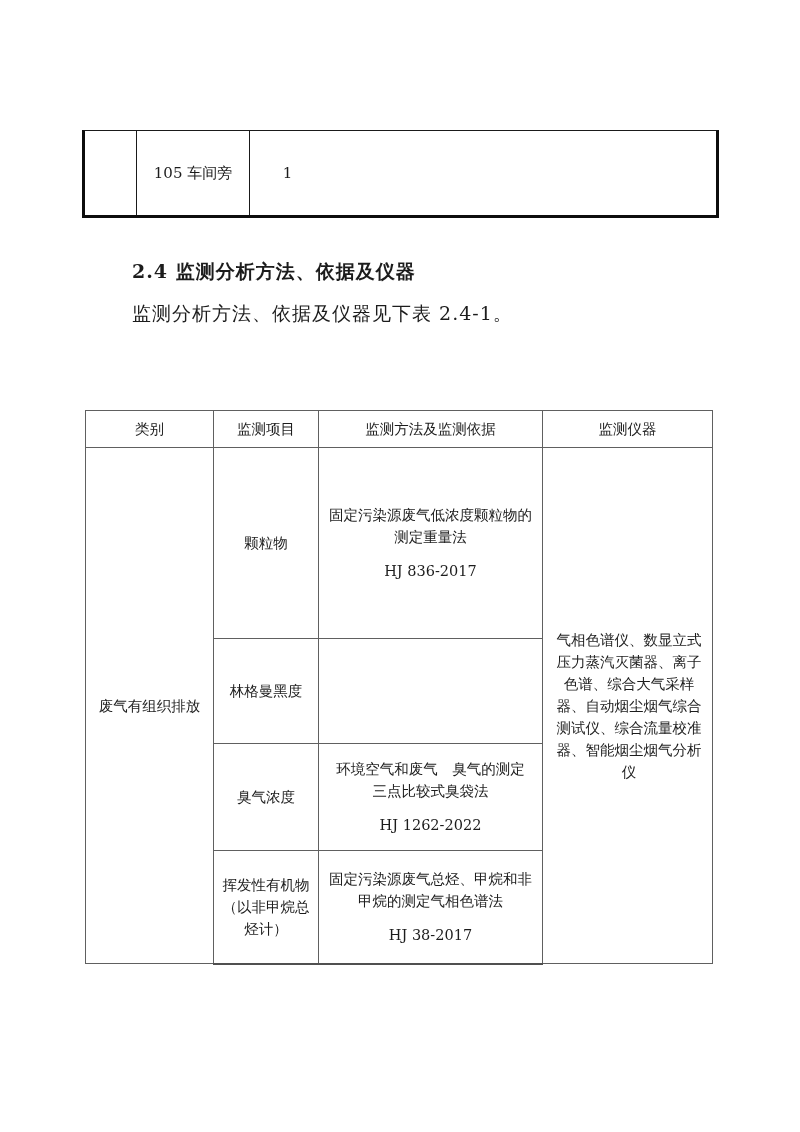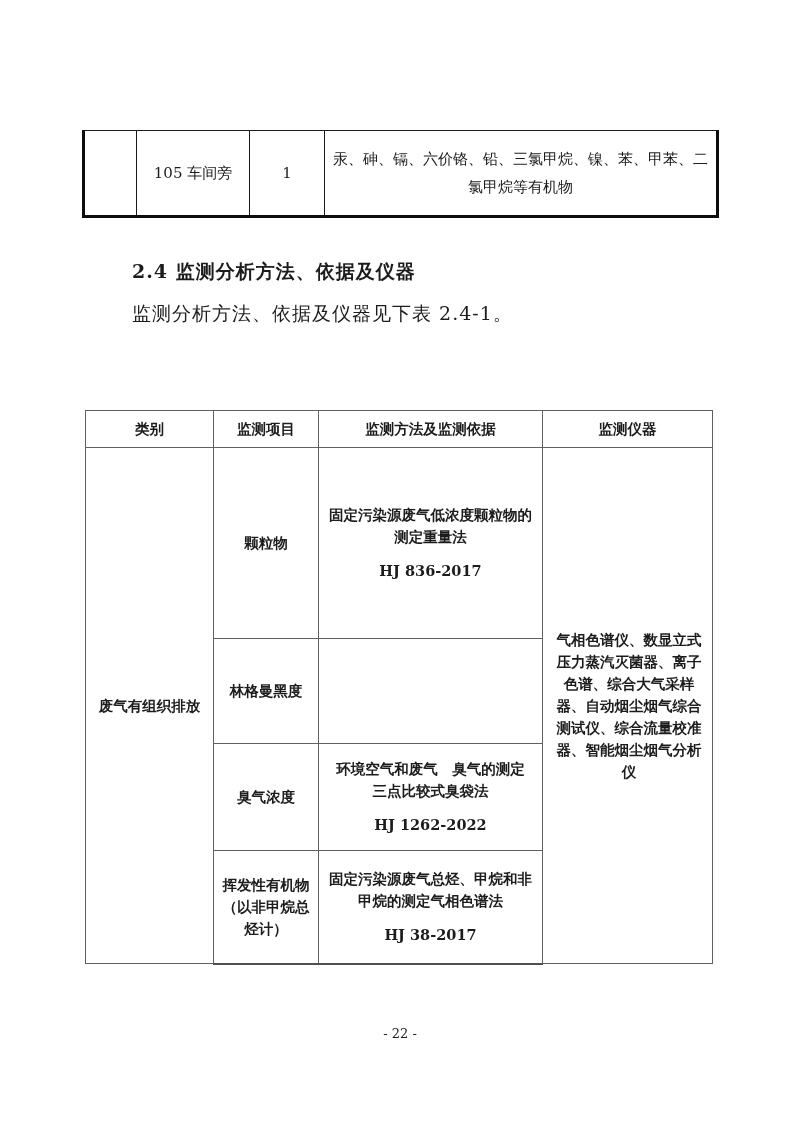--- a/index.html
+++ b/index.html
@@ -56,21 +56,21 @@
   
   .main-table{
     position:absolute;left:85px;top:410px;
     border-collapse:collapse;table-layout:fixed;
     width:627px;
     font-size:14.5px;line-height:22px;
   }
   .main-table th,.main-table td{
     border:1px solid #606060;
     text-align:center;vertical-align:middle;
-    padding:2px 8px;font-weight:bold;
+    padding:2px 8px;font-weight:normal;
     box-sizing:border-box;
   }
   .main-table{border:1px solid #505050;}
   .main-table tr.hrow{height:37px;}
   .main-table tr.r1{height:191px;}
   .main-table tr.r2{height:105px;}
   .main-table tr.r3{height:107px;}
   .main-table tr.r4{height:113px;}
   .main-table tr.r4 td{border-bottom:2px solid #505050;}
   .col-cat{width:128px;}
@@ -88,21 +88,20 @@
 </style>
 </head>
 <body>
 
 <div class="page">
 
   <div class="top-table">
     <div class="cell tt-c0"></div>
     <div class="cell tt-c1">105 车间旁</div>
     <div class="cell tt-c3">1</div>
-    <div class="cell tt-c5">汞、砷、镉、六价铬、铅、三氯甲烷、镍、苯、甲苯、二氯甲烷等有机物</div>
   </div>
 
   <div class="sec-heading">2.4 监测分析方法、依据及仪器</div>
   <div class="sec-paragraph">监测分析方法、依据及仪器见下表 2.4-1。</div>
 
   <table class="main-table">
     <colgroup>
       <col class="col-cat">
         <col class="col-item">
         <col class="col-method">
@@ -143,15 +142,14 @@
       <tr class="r4">
         <td>挥发性有机物（以非甲烷总烃计）</td>
         <td>
           <div>固定污染源废气总烃、甲烷和非甲烷的测定气相色谱法</div>
           <div class="method-code">HJ 38-2017</div>
         </td>
       </tr>
     </tbody>
   </table>
 
-  <div class="page-footer">- 22 -</div>
 
 </div>
 
 </body></html>

